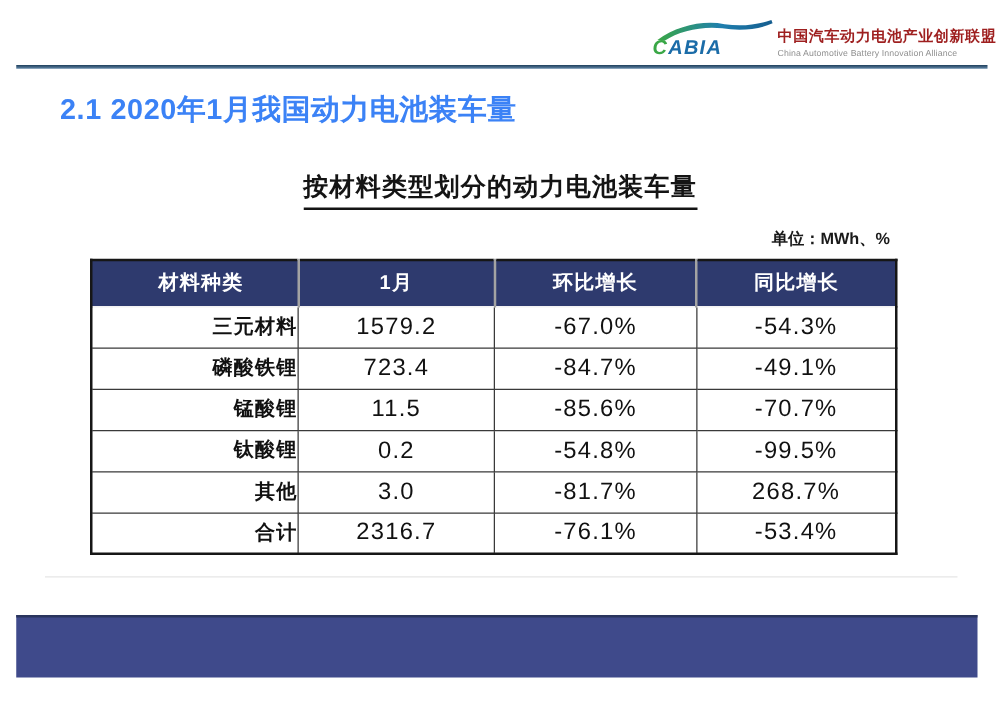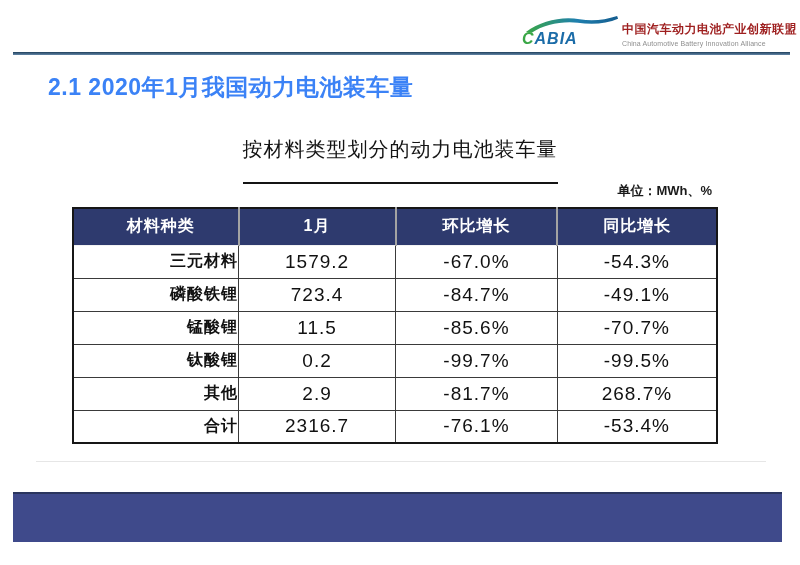--- a/index.html
+++ b/index.html
@@ -17,22 +17,22 @@
   .alliance { position:absolute; left:622px; top:21px; width:170px; }
   .alliance-zh { color:#9e1f1f; font-weight:bold; font-size:12px; letter-spacing:0.5px; white-space:nowrap; }
   .alliance-en { color:#8f8f8f; font-size:7px; margin-top:2px; letter-spacing:0.1px; white-space:nowrap; }
   .header-divider { position:absolute; left:13px; top:52px; width:777px; height:3px;
                     background:linear-gradient(#1f3f5c,#6488a8); }
 
   
   .page-title { position:absolute; left:48px; top:72px; font-size:23px; font-weight:bold;
                 color:#3b82f6; letter-spacing:0.5px; }
   .subtitle-wrap { position:absolute; left:0; top:136px; width:800px; text-align:center; }
-  .subtitle { display:inline-block; font-size:20px; font-weight:normal; color:#141414;
-              border-bottom:2.5px solid #141414; padding-bottom:19px; letter-spacing:1px; }
+  .subtitle { display:inline-block; font-size:20px; font-weight:bold; color:#141414;
+              border-bottom:2.5px solid #141414; padding-bottom:3px; letter-spacing:1px; }
   .unit-label { position:absolute; left:0; top:182px; width:712px; text-align:right;
                 font-size:13px; font-weight:bold; color:#1a1a1a; }
 
   
   table.battery { position:absolute; left:72px; top:207px; width:646px;
                   border-collapse:collapse; table-layout:fixed; border:2px solid #161616; }
   table.battery col.c1 { width:25.7%; } table.battery col.c2 { width:24.4%; }
   table.battery col.c3 { width:25.1%; } table.battery col.c4 { width:24.8%; }
   table.battery th { background:#2e3a6e; color:#ffffff; font-size:16px; font-weight:bold;
                      height:37px; border-left:2px solid #a3a3a3; border-bottom:1px solid #f2f2f2;
@@ -109,26 +109,26 @@
       </tr>
       <tr>
         <td class="mat">锰酸锂</td>
         <td>11.5</td>
         <td>-85.6%</td>
         <td>-70.7%</td>
       </tr>
       <tr>
         <td class="mat">钛酸锂</td>
         <td>0.2</td>
-        <td>-99.7%</td>
+        <td>-54.8%</td>
         <td>-99.5%</td>
       </tr>
       <tr>
         <td class="mat">其他</td>
-        <td>2.9</td>
+        <td>3.0</td>
         <td>-81.7%</td>
         <td>268.7%</td>
       </tr>
       <tr>
         <td class="mat">合计</td>
         <td>2316.7</td>
         <td>-76.1%</td>
         <td>-53.4%</td>
       </tr>
     </tbody>

